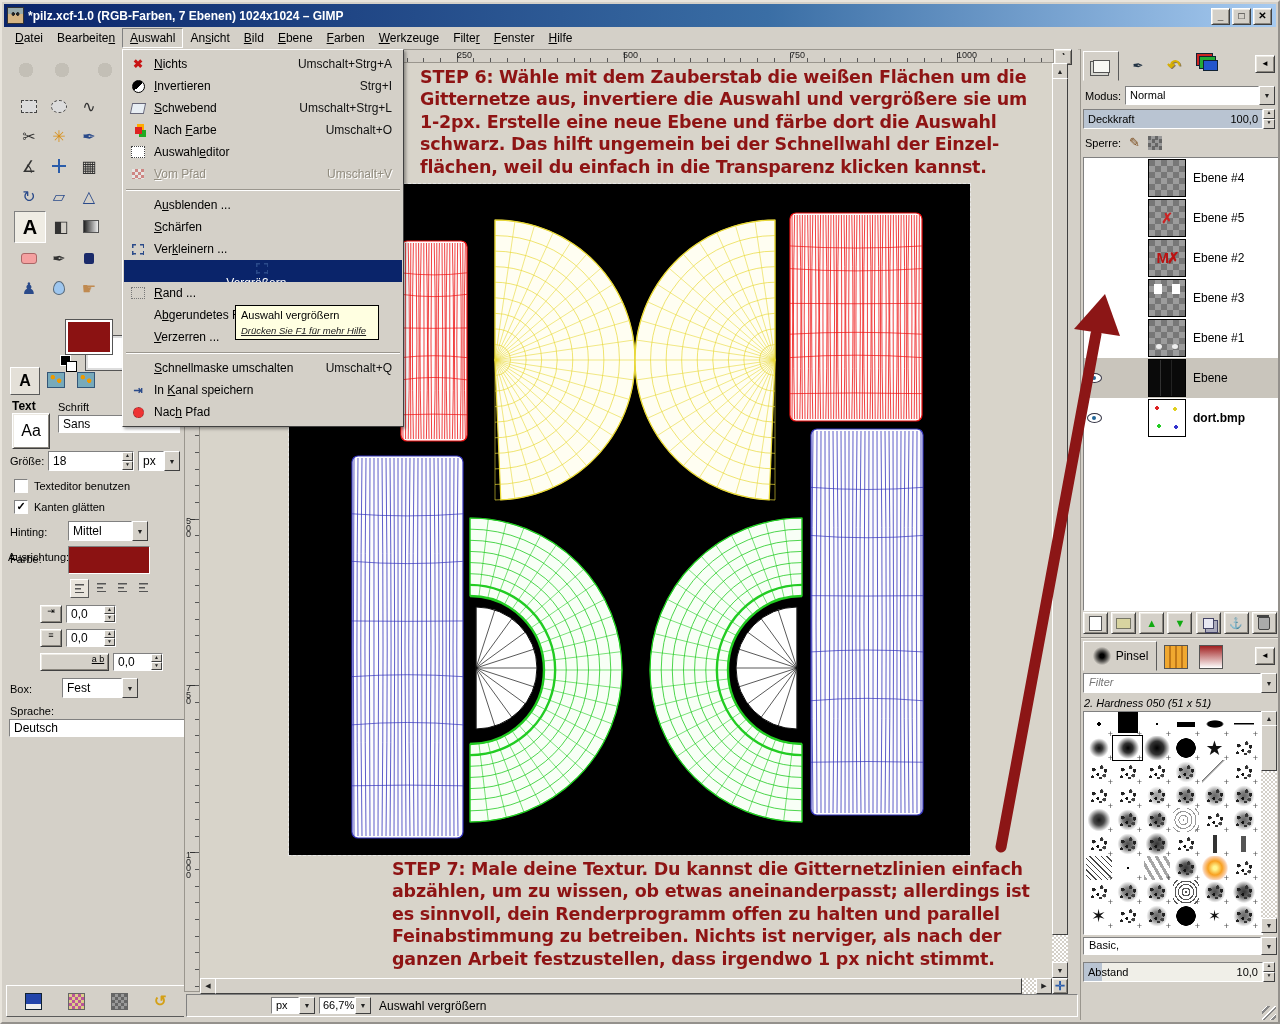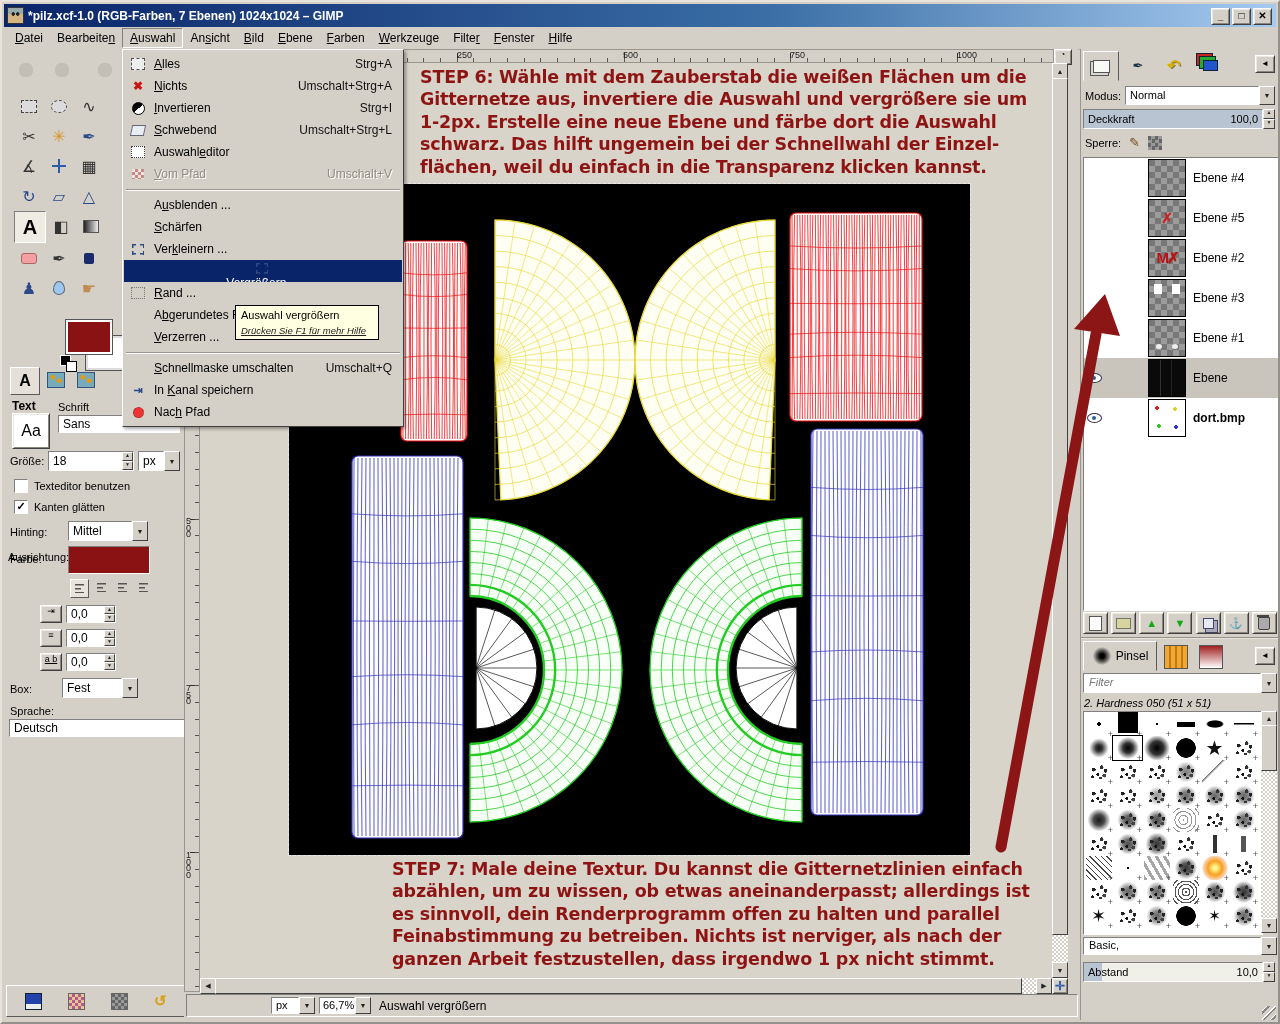--- a/index.html
+++ b/index.html
@@ -342,21 +342,21 @@
       <div class="btn3d" style="width:20px;height:16px;font-size:9px;text-align:center;">≡</div>
       <div class="combo field" style="width:48px;padding:0;height:16px;">
         <div class="val" style="padding:1px 4px;">0,0</div>
           <div class="spin">
             <div>▲</div>
             <div>▼</div>
           </div>
       </div>
     </div>
     <div class="abs" style="left:36px;top:604px;display:flex;gap:4px;align-items:center;">
-      <div class="btn3d" style="width:20px;height:16px;font-size:9px;text-align:center;text-decoration:underline;">a b</div>
+      <div class="btn3d" style="width:20px;height:16px;font-size:9px;text-align:center;text-decoration:underline;padding-left:47px;">a b</div>
       <div class="combo field" style="width:48px;padding:0;height:16px;">
         <div class="val" style="padding:1px 4px;">0,0</div>
           <div class="spin">
             <div>▲</div>
             <div>▼</div>
           </div>
       </div>
     </div>
 
     <div class="abs lbl" style="left:6px;top:634px;">Box:</div>
@@ -1073,45 +1073,45 @@
       <div class="spin" style="width:12px;">
           <div>▲</div>
           <div>▼</div>
         </div>
     </div>
   </div>
 
   <div id="auswahl-menu" class="abs">
       <div class="menu-row">
         <span class="mi">
-          <span class="ic-box"></span>
-        </span>
-        <span class="lab"><u>A</u>lles</span>
-        <span class="sc">Strg+A</span>
-      </div>
-      <div class="menu-row">
-        <span class="mi">
           <span class="ic-x">✖</span>
         </span>
         <span class="lab"><u>N</u>ichts</span>
         <span class="sc">Umschalt+Strg+A</span>
       </div>
       <div class="menu-row">
         <span class="mi">
           <span class="ic-invert"></span>
         </span>
         <span class="lab"><u>I</u>nvertieren</span>
         <span class="sc">Strg+I</span>
       </div>
       <div class="menu-row">
         <span class="mi">
           <span class="ic-float"></span>
         </span>
         <span class="lab"><u>S</u>chwebend</span>
         <span class="sc">Umschalt+Strg+L</span>
+      </div>
+      <div class="menu-row">
+        <span class="mi">
+          <span class="ic-bycolor"></span>
+        </span>
+        <span class="lab">Nach <u>F</u>arbe</span>
+        <span class="sc">Umschalt+O</span>
       </div>
       <div class="menu-row">
         <span class="mi">
           <span class="ic-dots"></span>
         </span>
         <span class="lab">Auswahl<u>e</u>ditor</span>
         <span class="sc"></span>
       </div>
       <div class="menu-row dis">
         <span class="mi">

